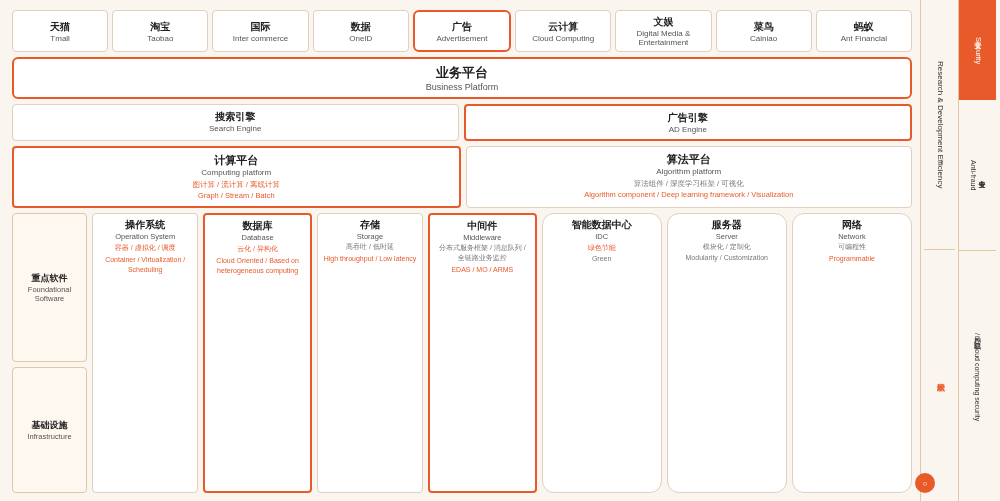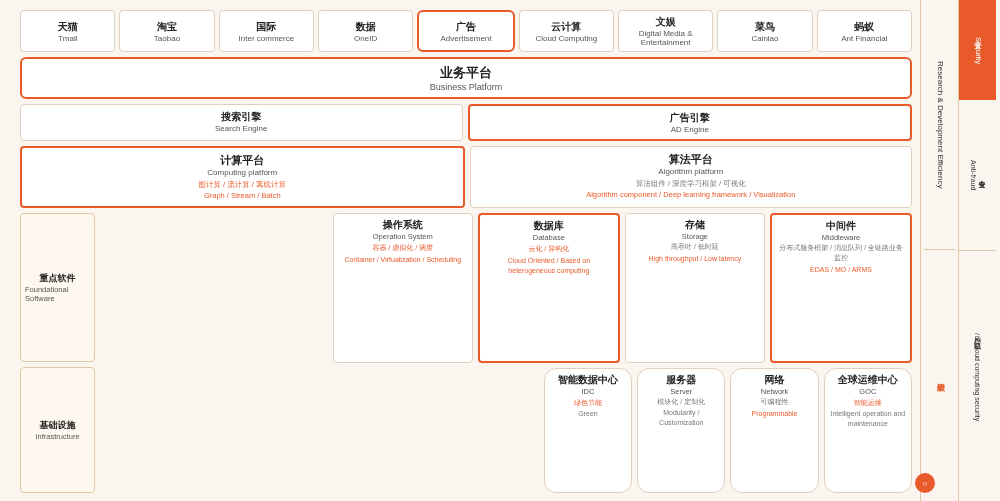--- a/index.html
+++ b/index.html
@@ -16,21 +16,21 @@
     .outer-wrapper {
       width: 1000px;
       height: 501px;
       background: #faf5ef;
       display: flex;
       flex-direction: row;
       position: relative;
     }
     .main-content {
       flex: 1;
-      padding: 10px 8px 8px 20px;
+      padding: 10px 8px 8px 12px;
       display: flex;
       flex-direction: column;
       gap: 5px;
     }
     
     .top-row {
       display: flex;
       flex-direction: row;
       gap: 4px;
       align-items: stretch;
@@ -147,37 +147,36 @@
       display: flex;
       flex-direction: column;
       gap: 5px;
       width: 75px;
     }
     .label-box {
       background: #fff8f0;
       border: 1px solid #e0c8a0;
       border-radius: 4px;
       padding: 4px;
-      text-align: left;
+      text-align: center;
       display: flex;
       flex-direction: column;
       justify-content: center;
       align-items: center;
     }
     .label-box.foundational { flex: 1.2; }
     .label-box.infrastructure { flex: 1; }
     .label-box .cn { font-size: 9px; font-weight: bold; color: #222; }
     .label-box .en { font-size: 7.5px; color: #555; }
     
     .software-row {
       flex: 1;
       display: flex;
-      flex-direction: column;
-      gap: 5px;
-      align-items: flex-end;
+      flex-direction: row;
+      gap: 5px;
     }
     .sw-top {
       display: flex;
       flex-direction: row;
       gap: 5px;
       flex: 1.2;
     }
     .sw-cell {
       flex: 1;
       background: #fff;
@@ -399,26 +398,20 @@
             <div class="title-en">Server</div>
             <div class="sub-gray">模块化 / 定制化</div>
             <div class="sub-gray">Modularity / Customization</div>
           </div>
           <div class="infra-cell">
             <div class="title-cn">网络</div>
             <div class="title-en">Network</div>
             <div class="sub-gray">可编程性</div>
             <div class="sub">Programmable</div>
           </div>
-          <div class="infra-cell">
-            <div class="title-cn">全球运维中心</div>
-            <div class="title-en">GOC</div>
-            <div class="sub">智能运维</div>
-            <div class="sub-gray">Intelligent operation and maintenance</div>
-          </div>
         </div>
       </div>
     </div>
   </div>
 
   <div style="display:flex;flex-direction:row;width:80px;">
 
     <div style="width:38px;background:#faf5ef;border-left:1px solid #e0c8a0;display:flex;flex-direction:column;padding:6px 3px;gap:4px;">
       <div style="flex:1;display:flex;align-items:center;justify-content:center;border-bottom:1px solid #e0c8a0;padding-bottom:6px;">
         <span style="writing-mode:vertical-rl;font-size:8px;color:#333;text-align:center;line-height:1.3;">Research &amp; Development Efficiency</span>

